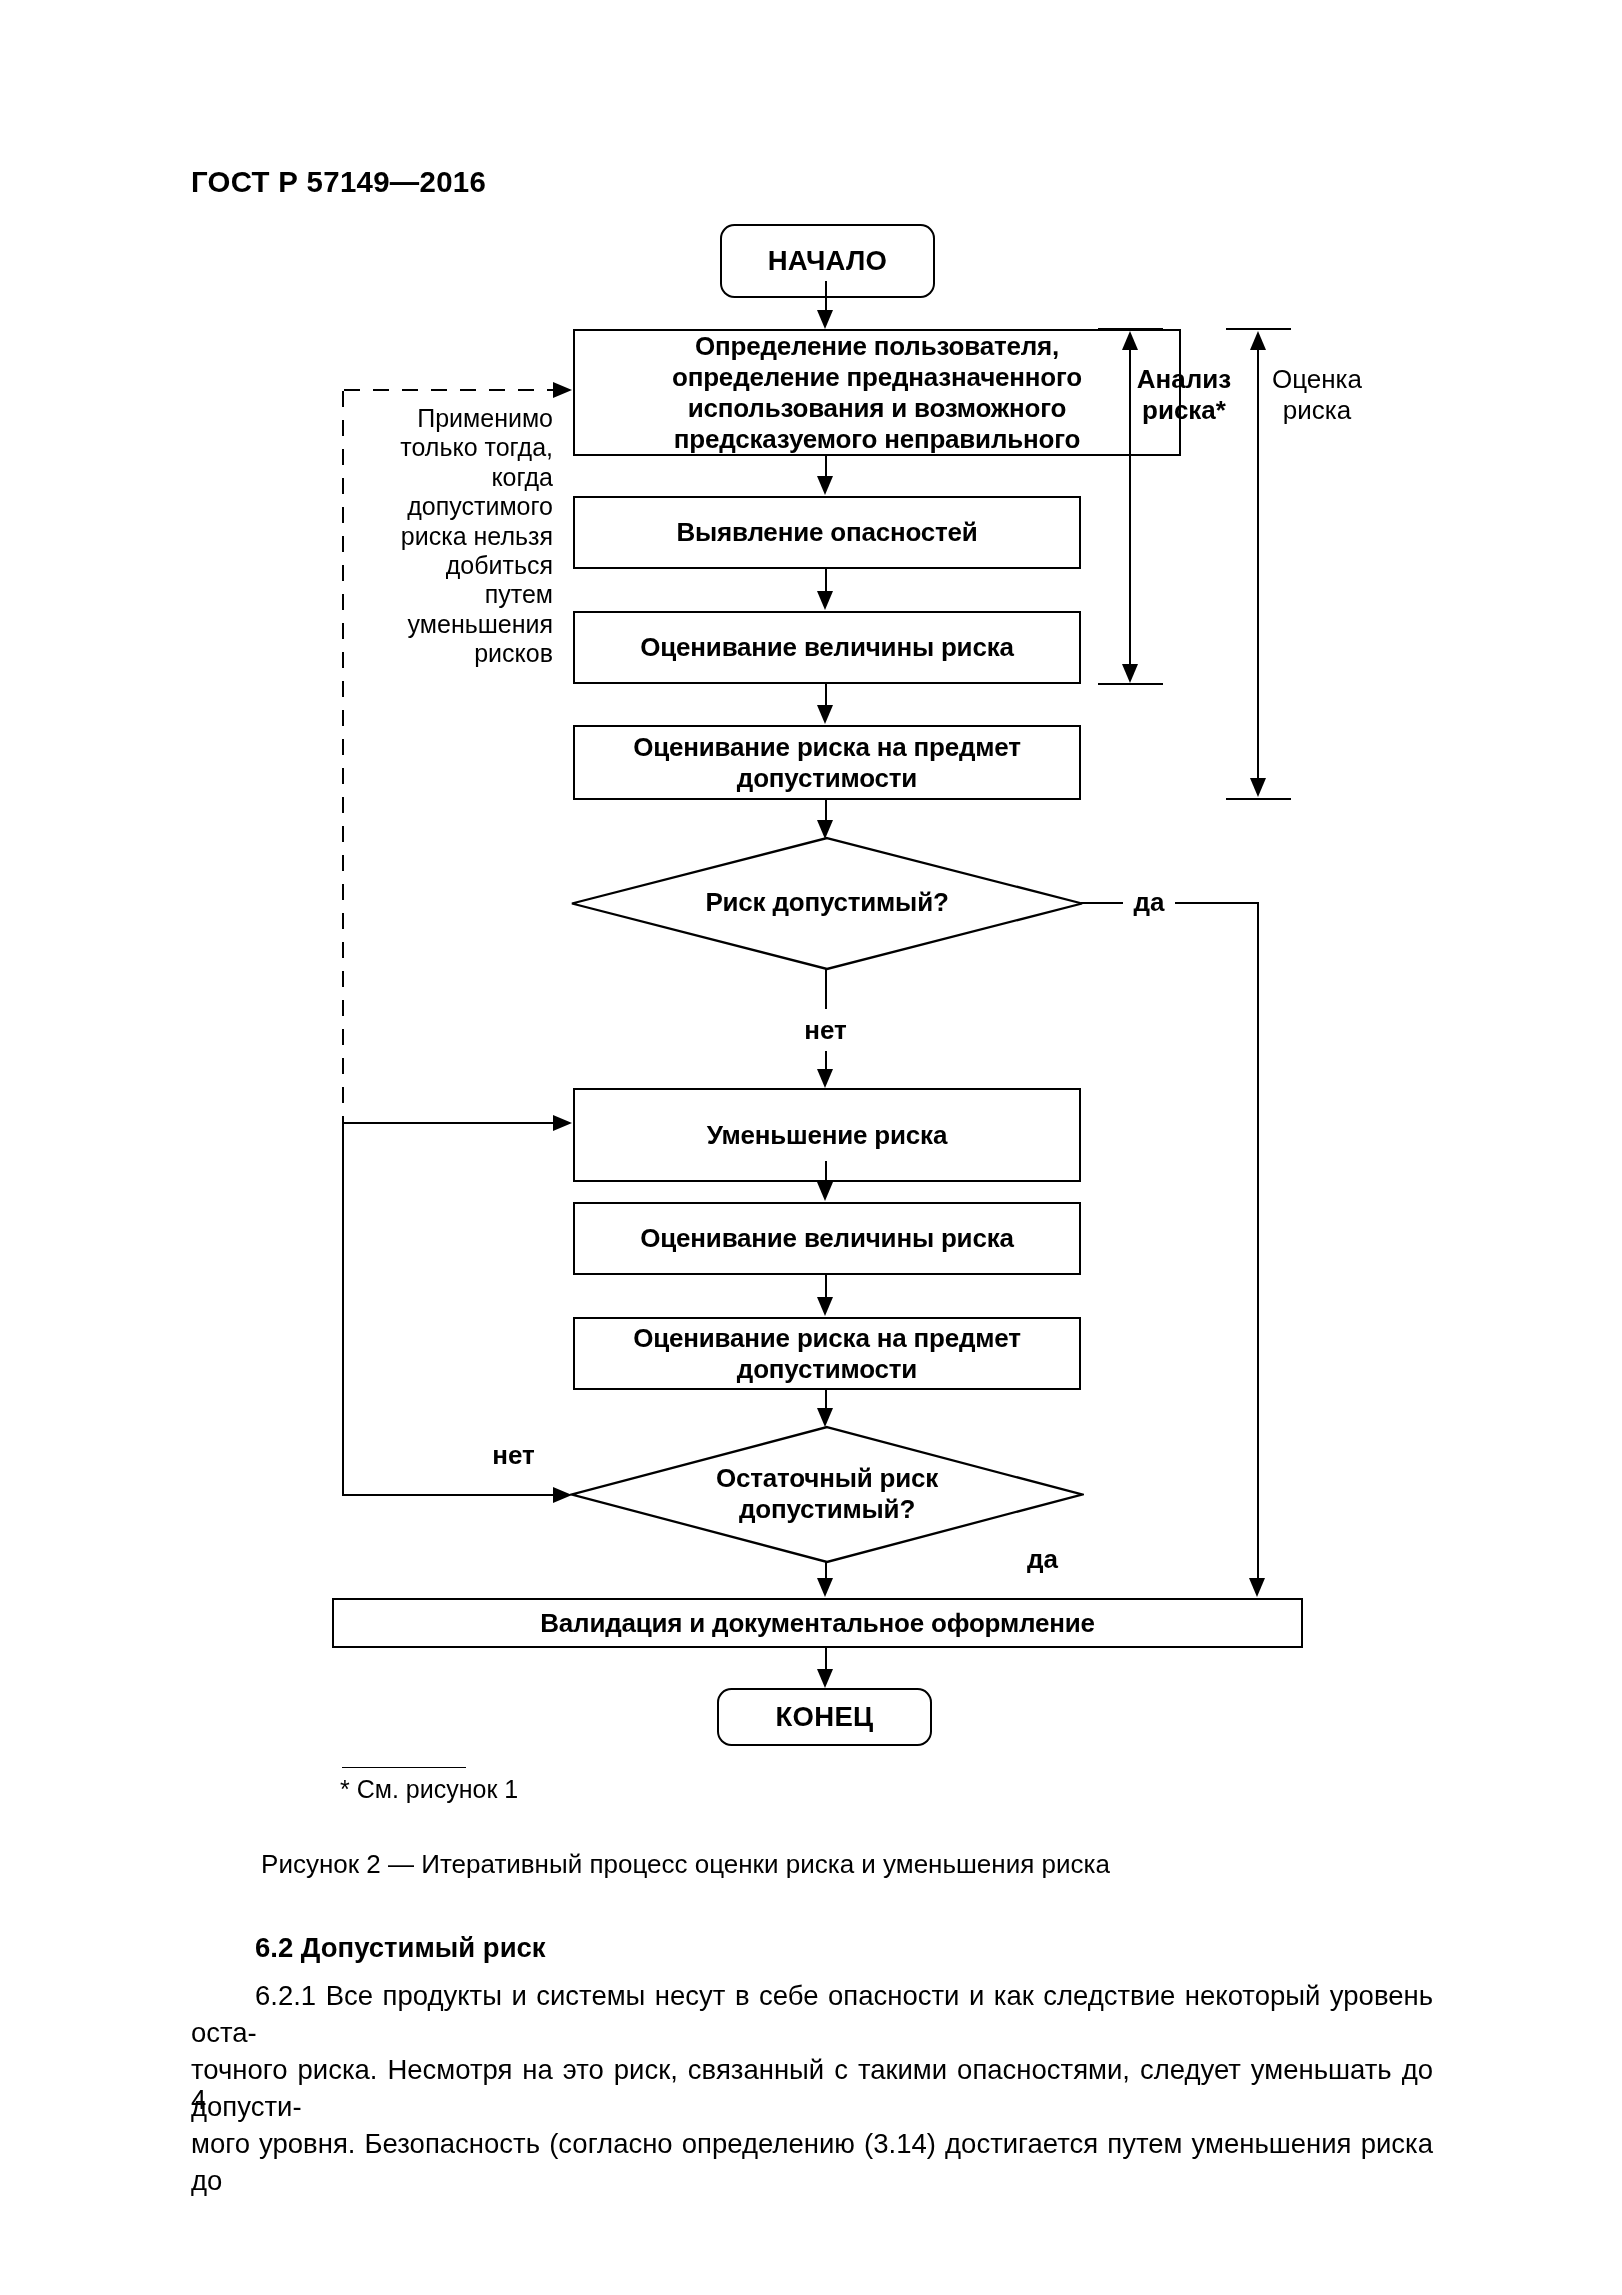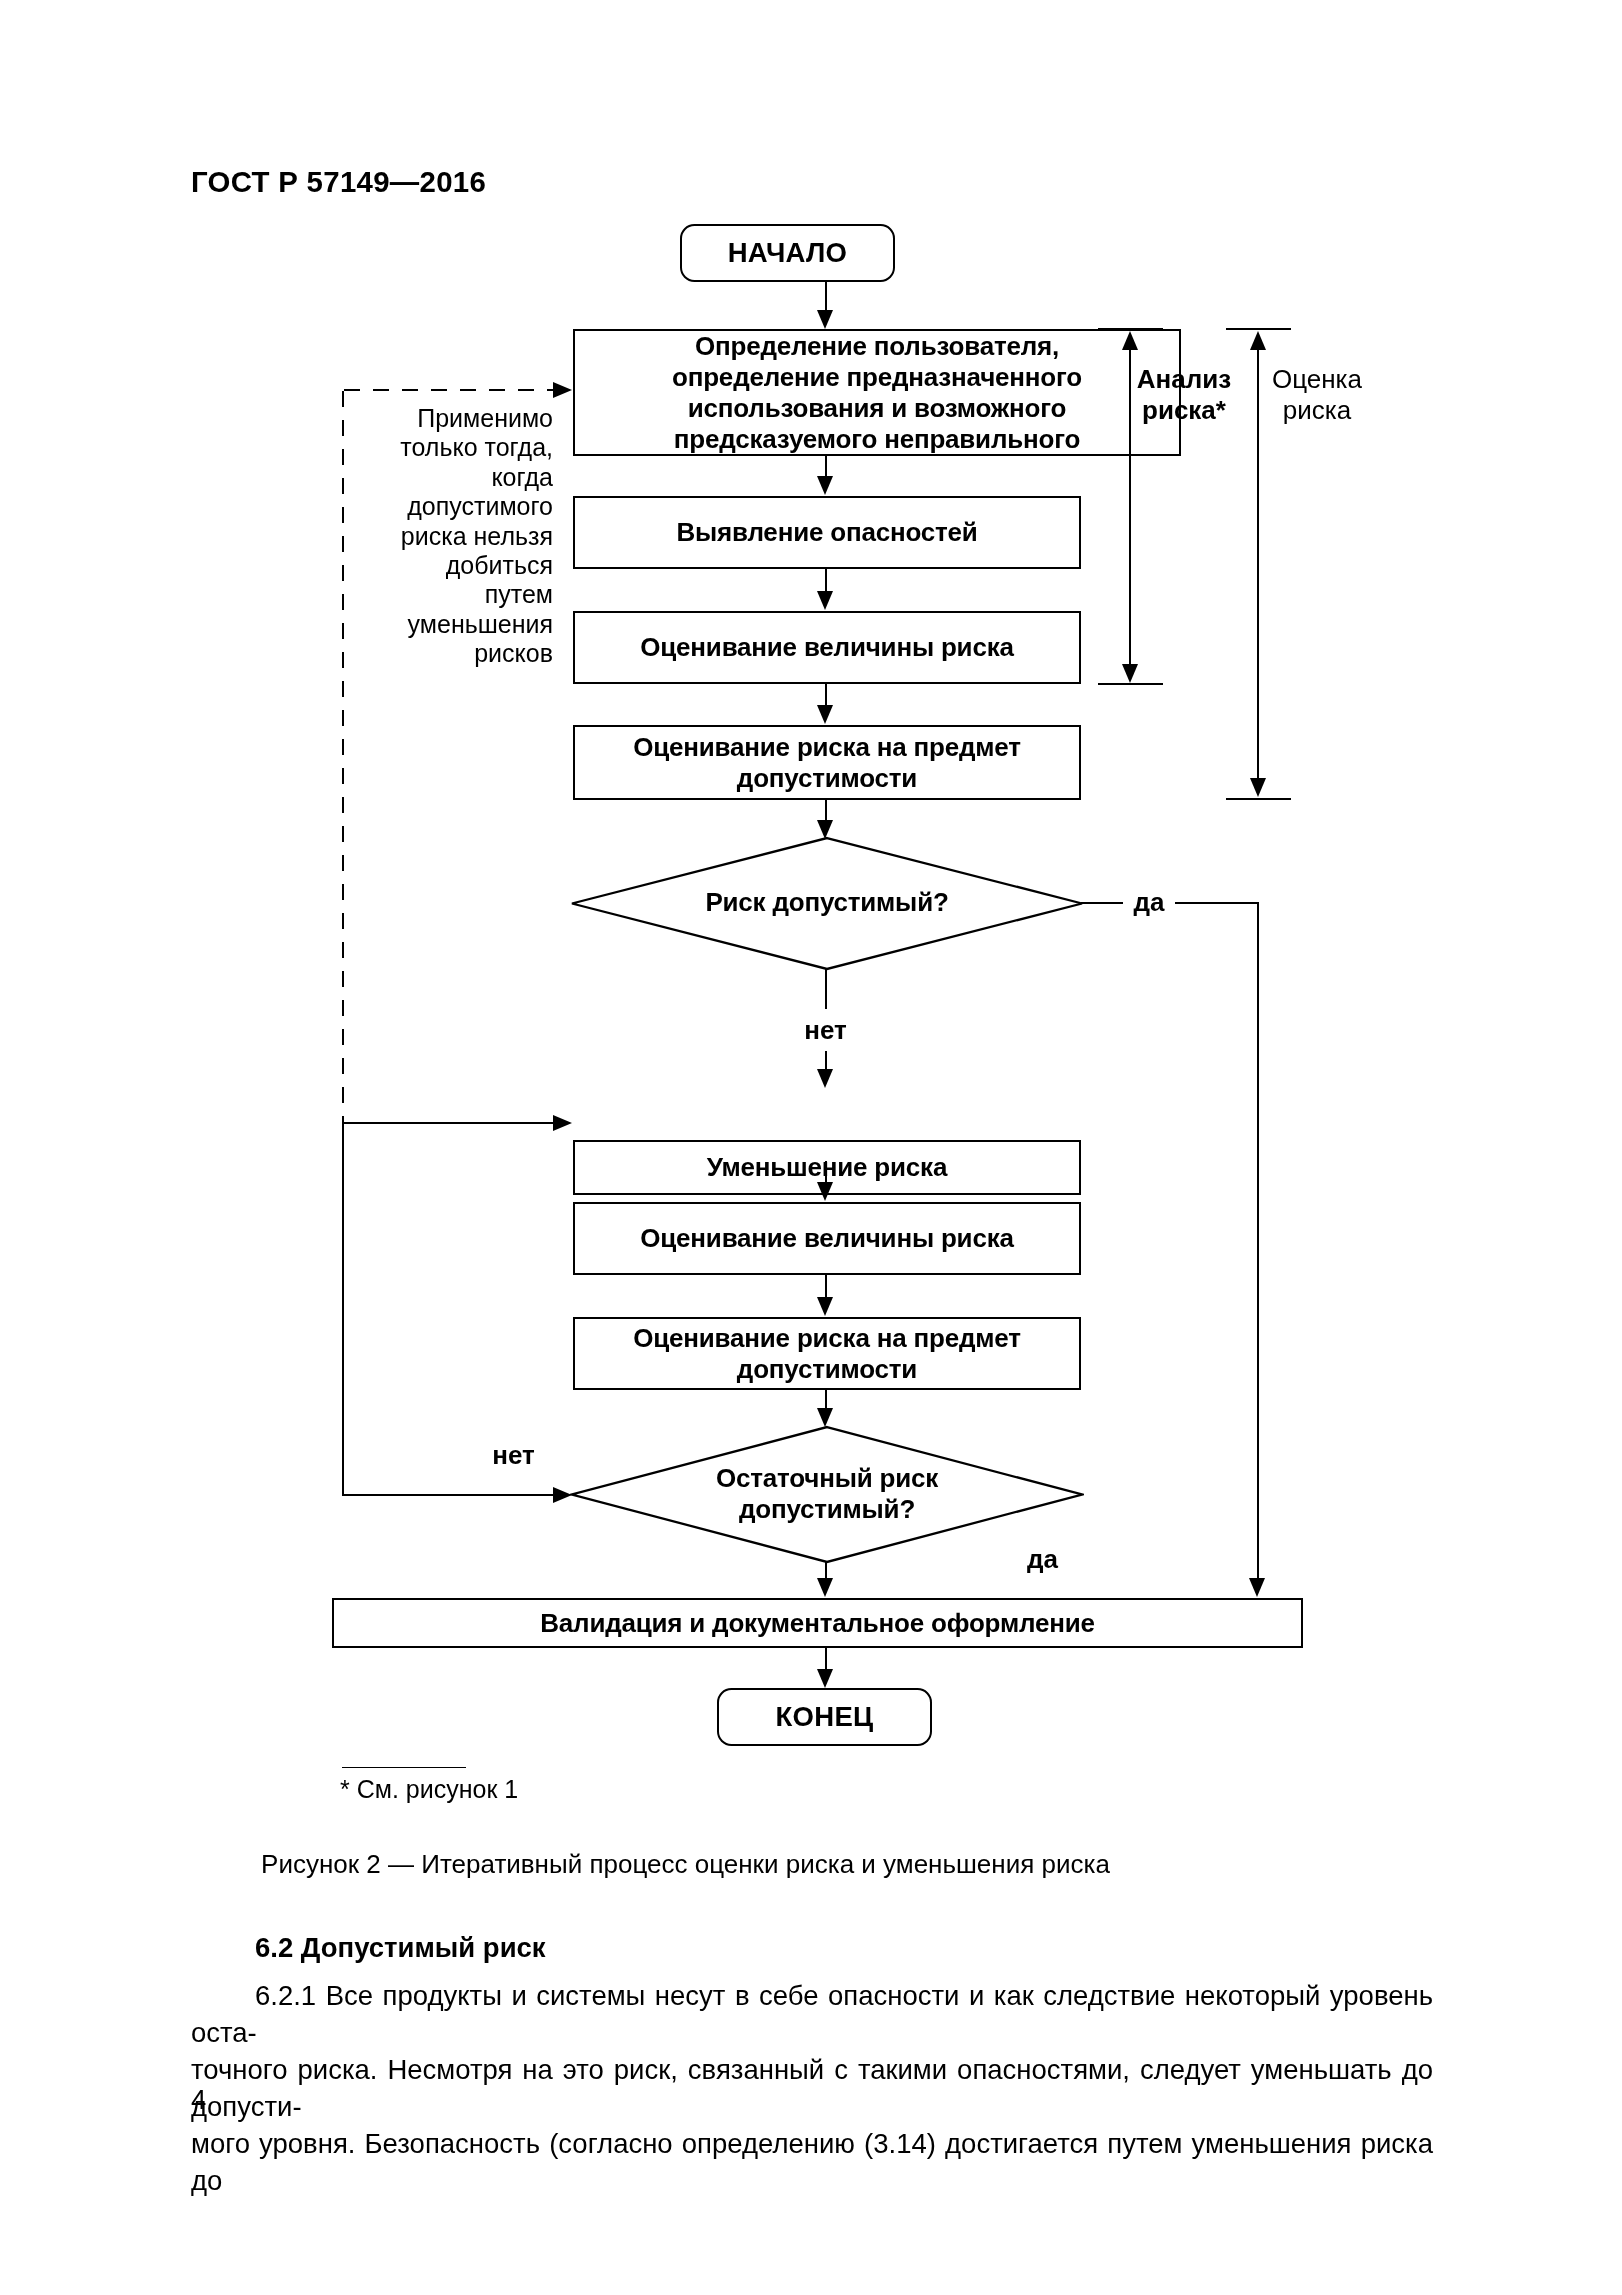--- a/index.html
+++ b/index.html
@@ -39,21 +39,21 @@
   .pheader{position:absolute;font-size:29.4px;font-weight:bold;letter-spacing:0.3px;}
   svg{position:absolute;display:block;}
 </style>
 </head>
 <body>
 
 <div id="page">
 
   <div class="pheader" style="left:191px;top:165px;">ГОСТ Р 57149—2016</div>
 
-  <div class="rbox" style="left:680px;top:224px;width:215px;height:58px;">НАЧАЛО</div>
+  <div class="rbox" style="left:720px;top:224px;width:215px;height:74px;">НАЧАЛО</div>
 
   <div class="vline" style="left:825px;top:281px;height:29.4px;"></div>
   <div class="ah-down" style="left:817px;top:310px;"></div>
 
   <div class="fbox preline" style="left:573px;top:329px;width:608px;height:127px;">Определение пользователя,
 определение предназначенного
 использования и возможного
 предсказуемого неправильного</div>
 
   <div class="vline" style="left:825px;top:456px;height:21.6px;"></div>
@@ -84,21 +84,21 @@
   <div class="lbl" style="left:1123px;top:887px;width:52px;">да</div>
   <div class="hline" style="left:1175px;top:902px;width:84px;"></div>
   <div class="vline" style="left:1257px;top:902px;height:677px;"></div>
   <div class="ah-down" style="left:1249px;top:1578px;"></div>
 
   <div class="vline" style="left:825px;top:968px;height:41px;"></div>
   <div class="lbl" style="left:793px;top:1015px;width:65px;">нет</div>
   <div class="vline" style="left:825px;top:1051px;height:19px;"></div>
   <div class="ah-down" style="left:817px;top:1069px;"></div>
 
-  <div class="fbox" style="left:573px;top:1140px;width:508px;height:55px;">Уменьшение риска</div>
+  <div class="fbox" style="left:573px;top:1088px;width:508px;height:94px;">Уменьшение риска</div>
 
   <div class="vline" style="left:825px;top:1161px;height:22px;"></div>
   <div class="ah-down" style="left:817px;top:1182px;"></div>
 
   <div class="fbox" style="left:573px;top:1202px;width:508px;height:73px;">Оценивание величины риска</div>
 
   <div class="vline" style="left:825px;top:1275px;height:23px;"></div>
   <div class="ah-down" style="left:817px;top:1297px;"></div>
 
   <div class="fbox preline" style="left:573px;top:1317px;width:508px;height:73px;">Оценивание риска на предмет

